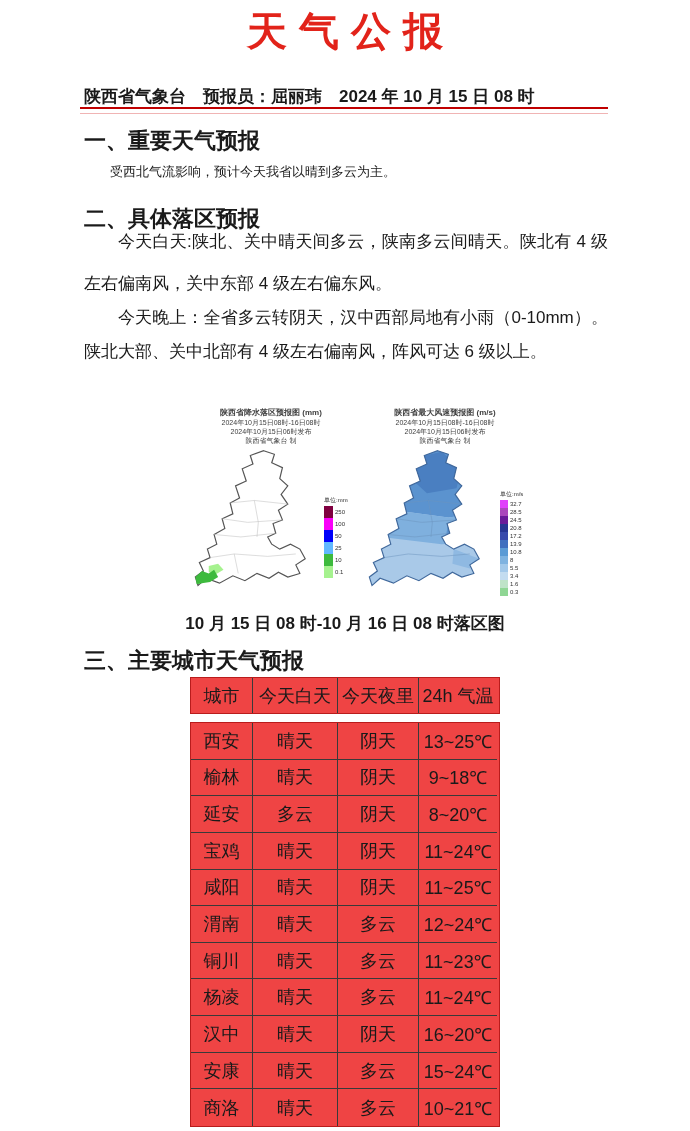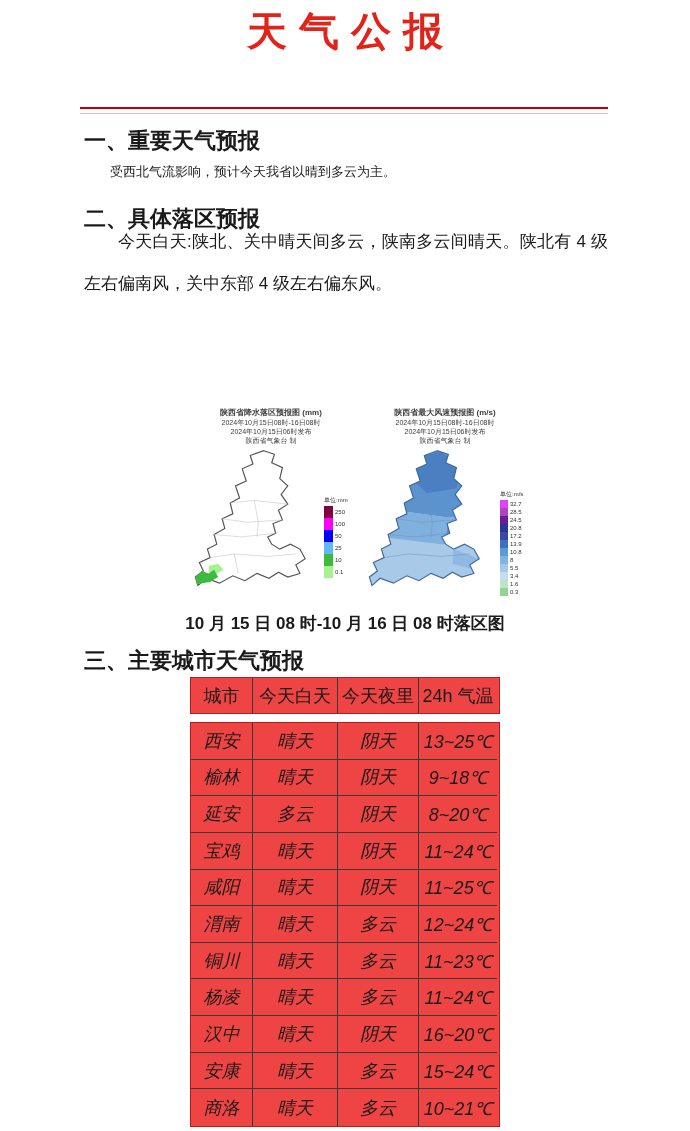--- a/index.html
+++ b/index.html
@@ -48,21 +48,21 @@
   .leg-item { display:flex; align-items:center; }
   #precip-legend .swatch { width:9px; height:12px; display:inline-block; }
   #wind-legend .swatch { width:8px; height:8px; display:inline-block; }
   .leg-label { font-size:6px; color:#333; margin-left:2px; }
   .map-caption {
     position:absolute; top:612px; left:0; width:100%; text-align:center;
     font-size:17px; font-weight:bold;
   }
   .tbl { display:grid; grid-template-columns:62px 85px 81px 78px; border:1px solid #b91c1c; background:#ef4444; }
   .tbl-head { position:absolute; left:190px; top:677px; width:308px; height:35px; }
-  .tbl-body { position:absolute; left:190px; top:722px; width:308px; height:403px; grid-auto-rows:1fr;font-style:italic; }
+  .tbl-body { position:absolute; left:190px; top:722px; width:308px; height:403px; grid-auto-rows:1fr; }
   .cell {
     display:flex; align-items:center; justify-content:center;
     font-size:18px; border-right:1px solid #3a3a3a; border-bottom:1px solid #3a3a3a;
   }
   .cell:nth-child(4n) { border-right:none; }
   .tbl-head .cell { border-bottom:none; }
   .tbl-body .cell:nth-last-child(-n+4) { border-bottom:none; }
   .hidden-defs { position:absolute; width:0; height:0; }
 </style>
 </head>
@@ -74,28 +74,30 @@
     <defs>
       <path id="prov" d="M52 3 L60 6 L58 13 L66 17 L64 26 L70 32 L65 39 L70 47 L63 52 L66 60 L59 63 L61 71 L55 74 L58 80 L64 84 L72 80 L79 84 L83 92 L76 97 L79 104 L70 107 L63 103 L56 108 L47 104 L38 110 L29 106 L19 112 L9 108 L3 114 L1 107 L7 102 L4 95 L12 91 L10 84 L17 80 L15 72 L23 67 L21 59 L29 55 L27 46 L34 42 L31 32 L39 28 L36 18 L44 14 L42 7 Z"></path>
       <clipPath id="provclip">
           <use href="#prov"></use>
         </clipPath>
     </defs>
   </svg>
 
   <div class="doc-title" style="color: rgb(226, 35, 26);">天气公报</div>
 
+  <div class="issuer-line">陕西省气象台　预报员：屈丽玮　2024 年 10 月 15 日 08 时</div>
   <div class="rule-primary" style="background: rgb(192, 0, 0);"></div>
   <div class="rule-secondary"></div>
 
   <div class="sec-heading" id="s1-heading">一、重要天气预报</div>
   <div class="s1-body">受西北气流影响，预计今天我省以晴到多云为主。</div>
 
   <div class="sec-heading" id="s2-heading">二、具体落区预报</div>
   <div class="para-day">今天白天:陕北、关中晴天间多云，陕南多云间晴天。陕北有 4 级左右偏南风，关中东部 4 级左右偏东风。</div>
+  <div class="para-night">今天晚上：全省多云转阴天，汉中西部局地有小雨（0-10mm）。陕北大部、关中北部有 4 级左右偏南风，阵风可达 6 级以上。</div>
 
   <div class="map-fig" id="precip-fig">
     <div class="map-title-block">
       <div class="map-title-line1">陕西省降水落区预报图 (mm)</div>
       <div class="map-title-line">2024年10月15日08时-16日08时</div>
       <div class="map-title-line">2024年10月15日06时发布</div>
       <div class="map-title-line">陕西省气象台 制</div>
     </div>
     <svg class="map-svg" viewBox="0 0 100 130" preserveAspectRatio="none">
       <use href="#prov" fill="#ffffff" stroke="#555555" stroke-width="0.9"></use>

